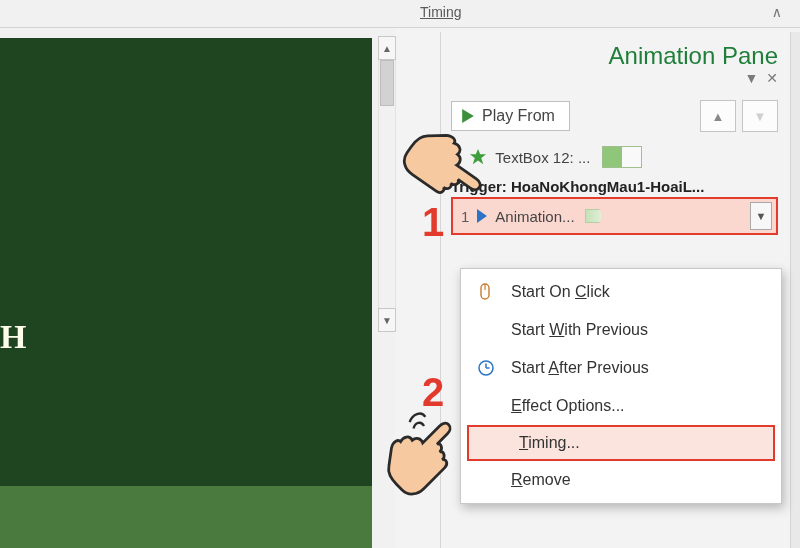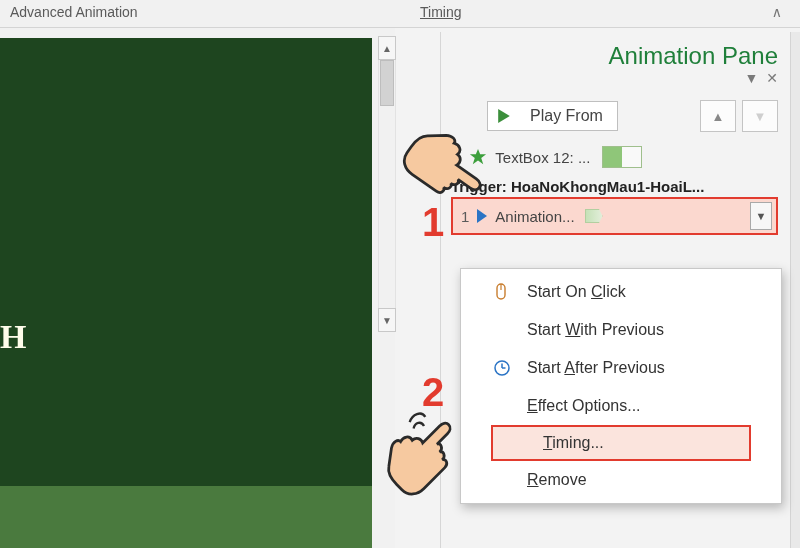--- a/index.html
+++ b/index.html
@@ -121,27 +121,26 @@
     flex-direction: column;
   }
   .pane-title {
     color: #1f7f3a;
     font-size: 24px;
   }
   .pane-ctrls { display:flex; gap: 8px; color:#7a7a7a; font-size: 14px; }
   .play-row { display:flex; gap: 10px; align-items:center; padding: 0 2px 14px 2px;}
   .play-btn {
     display: flex; align-items:center;
-    gap: 20px;
+    gap: 8px;
     border: 1px solid #bfbfbf;
     background: #fff;
     padding: 5px 14px 5px 10px;
     color: #444;
     font-size: 16px;
-    margin-left: 36px;
   }
   .play-btn svg { width: 12px; height: 14px; }
   .reorder {
     display: flex; gap: 6px;
     margin-left: auto;
   }
   .reorder .sq {
     width: 36px; height: 32px;
     border: 1px solid #c4c4c4;
     background: #fcfcfc;
@@ -202,38 +201,38 @@
     font-size:11px;color:#555;
   }
 
   .ctx-menu {
     position: absolute;
     left: 460px; top: 268px;
     width: 322px;
     background: #fff;
     border: 1px solid #c8c8c8;
     box-shadow: 2px 4px 10px rgba(0,0,0,.25);
-    padding: 4px 16px;
+    padding: 4px 0;
   }
   .ctx-item {
     height: 38px;
     display: flex; align-items:center;
     gap: 12px;
     padding: 0 14px 0 12px;
     font-size: 16px;
     color: #333;
   }
   .ctx-item .ic {
     width: 26px;
     display:flex;justify-content:center;
   }
   .ctx-item.hot {
     border: 2px solid #e23b2e;
     background: #fbe4dd;
-    margin: 0 14px;
+    margin: 0 6px;
     height: 36px;
   }
   .ctx-item u { text-decoration: underline; }
 
   
   .hand {
     position: absolute;
     width: 92px; height: 92px;
   }
   .hand svg { width: 100%; height: 100%; }
@@ -250,21 +249,20 @@
     right: 0; top: 32px;
     width: 10px; height: 516px;
     background: #e9e9e9;
     border-left:1px solid #d4d4d4;
   }
 </style>
 </head>
 <body>
 
 <div class="ribbon-strip">
-  <span class="ribbon-label adv">Advanced Animation</span>
   <span class="ribbon-label tim">Timing</span>
   <span class="ribbon-collapse">∧</span>
 </div>
 
 <div class="slide-region">
   <div class="slide">
     <div class="slide-text">H</div>
   </div>
   <div class="vscroll">
     <div class="btn">▲</div>

